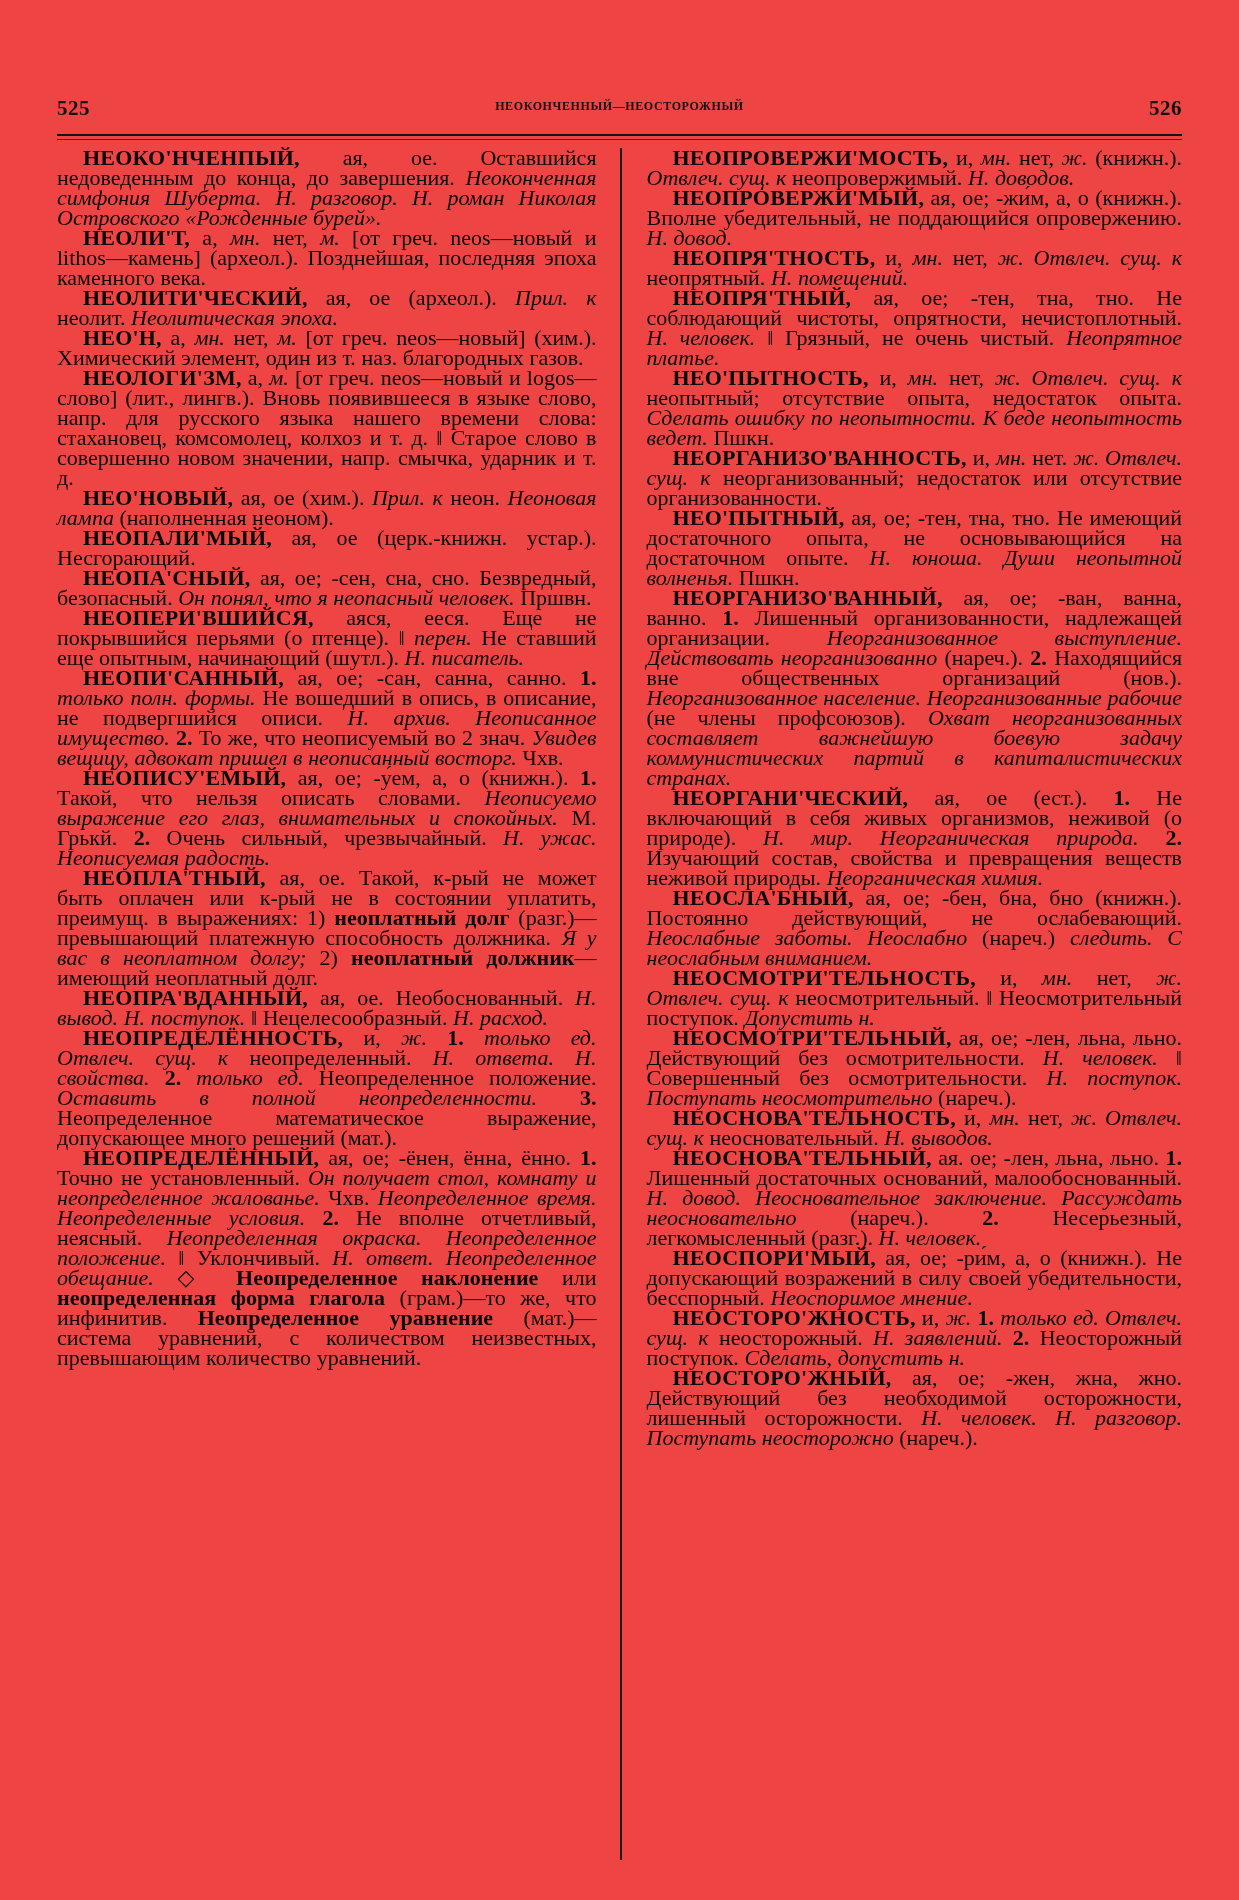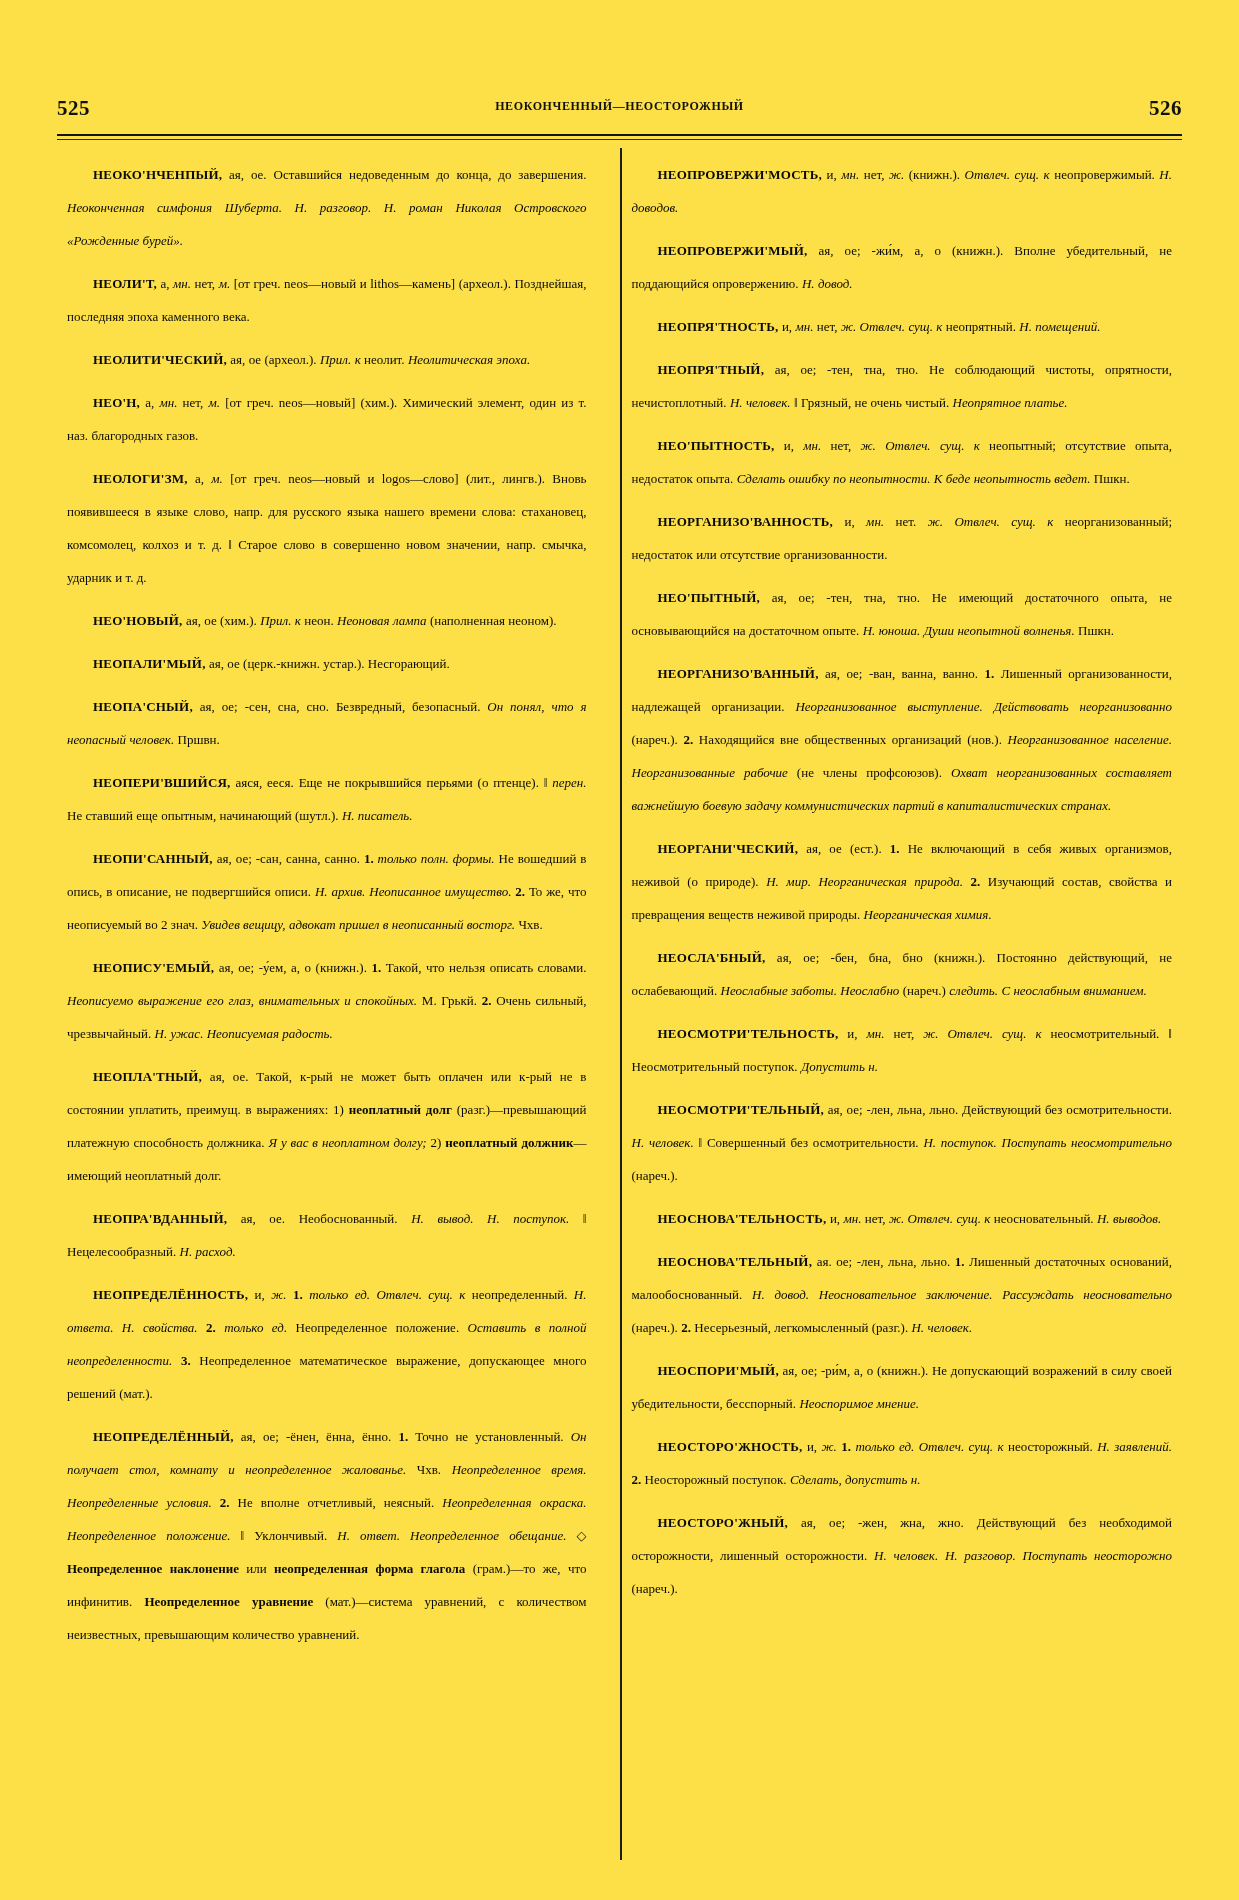--- a/index.html
+++ b/index.html
@@ -4,21 +4,21 @@
 <style>
   html, body {
     margin: 0;
     padding: 0;
     background: #ffffff;
   }
   #page {
     position: relative;
     width: 1239px;
     height: 1900px;
-    background: #fde047;
+    background: #ef4444;
     margin: 0 auto;
     overflow: hidden;
     font-family: "Liberation Serif", "DejaVu Serif", serif;
     color: #0a0a0a;
   }
 
   
   .head-bar {
     position: absolute;
     left: 57px;
@@ -72,29 +72,30 @@
     right: 57px;
     bottom: 40px;
     display: flex;
   }
   .col {
     width: 50%;
     box-sizing: border-box;
   }
   .col.left { padding-right: 23px; }
   .col.right {
+    padding-left: 25px;
     border-left: 2.2px solid #1b1b1b;
   }
 
   .entry {
-    font-size: 13px;
-    line-height: 33px;
+    font-size: 22px;
+    line-height: 20px;
     text-align: justify;
     text-indent: 26px;
-    margin: 10px;
+    margin: 0;
     hyphens: manual;
     word-spacing: 0.1px;
   }
   .hw {
     font-weight: bold;
     letter-spacing: 0.2px;
   }
 </style>
 </head>
 <body>

